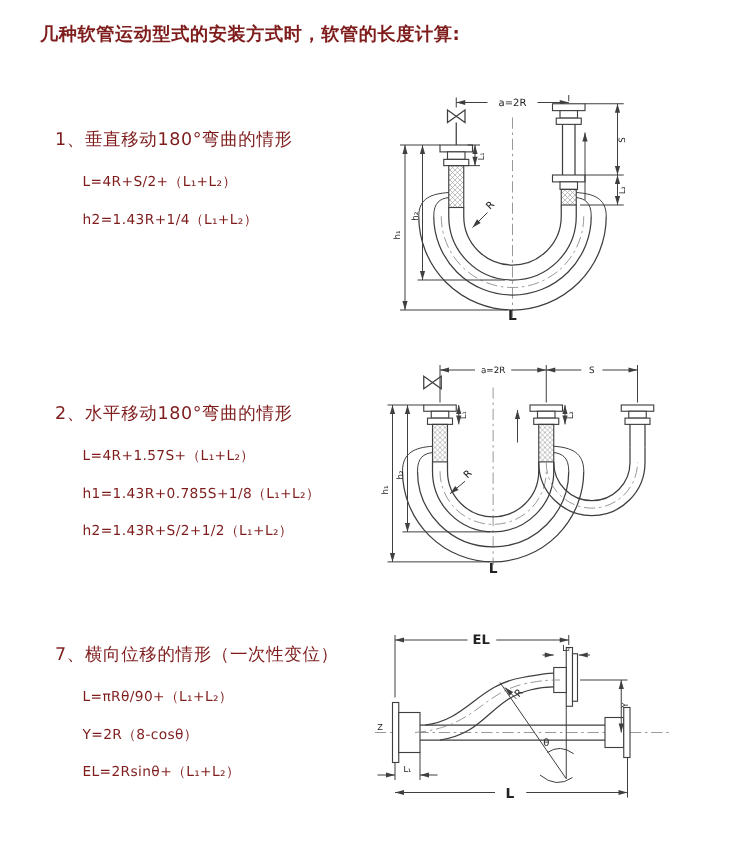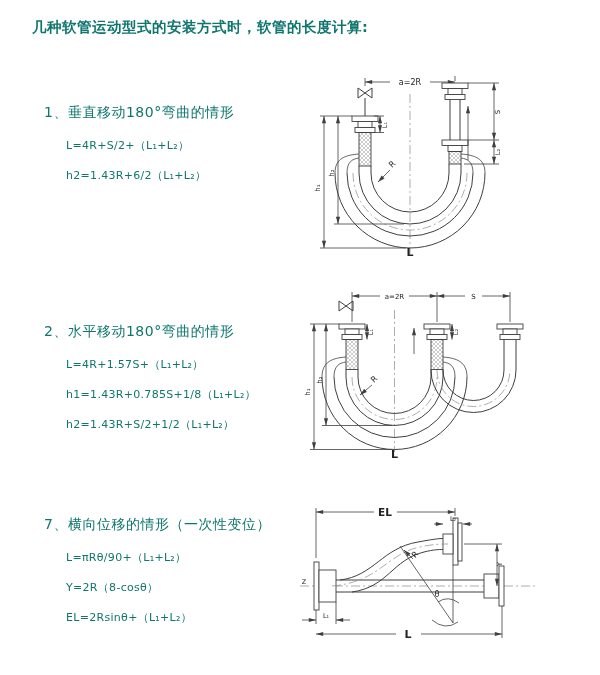--- a/index.html
+++ b/index.html
@@ -1,18 +1,18 @@
 <!DOCTYPE html>
 <html><head>
 <meta charset="utf-8">
 <style>
   html,body{margin:0;padding:0;background:#ffffff;}
   .page{
     position:relative;width:600px;height:675px;background:#fff;overflow:hidden;
-    font-family:"DejaVu Sans","Liberation Sans",sans-serif;color:#0f766e;
+    font-family:"DejaVu Sans","Liberation Sans",sans-serif;color:#7f1d1d;
   }
   .title{position:absolute;left:32px;top:18px;font-size:14.5px;font-weight:700;letter-spacing:.5px;}
   .section{position:absolute;left:44px;}
   .sec-heading{font-size:14px;font-weight:400;letter-spacing:.5px;line-height:20px;}
   .formulas{margin:9px 0 0 22px;}
   .formula{font-size:11px;font-weight:500;line-height:30px;letter-spacing:.3px;white-space:nowrap;}
   .diag{position:absolute;}
   .drw{stroke:#3f3f3f;stroke-width:1;fill:none;}
   .thin{stroke:#3f3f3f;stroke-width:.8;fill:none;}
   .dim{stroke:#3f3f3f;stroke-width:.8;fill:none;}
@@ -30,21 +30,21 @@
 <body>
 
 <div class="page">
 
   <div class="title">几种软管运动型式的安装方式时，软管的长度计算:</div>
 
   <div class="section" style="top:102px;">
     <div class="sec-heading">1、垂直移动180°弯曲的情形</div>
     <div class="formulas">
       <div class="formula">L=4R+S/2+（L₁+L₂）</div>
-      <div class="formula">h2=1.43R+6/2（L₁+L₂）</div>
+      <div class="formula">h2=1.43R+1/4（L₁+L₂）</div>
     </div>
   </div>
 
   <div class="section" style="top:298px;margin-top:23px;">
     <div class="sec-heading">2、水平移动180°弯曲的情形</div>
     <div class="formulas">
       <div class="formula">L=4R+1.57S+（L₁+L₂）</div>
       <div class="formula">h1=1.43R+0.785S+1/8（L₁+L₂）</div>
       <div class="formula">h2=1.43R+S/2+1/2（L₁+L₂）</div>
     </div>

